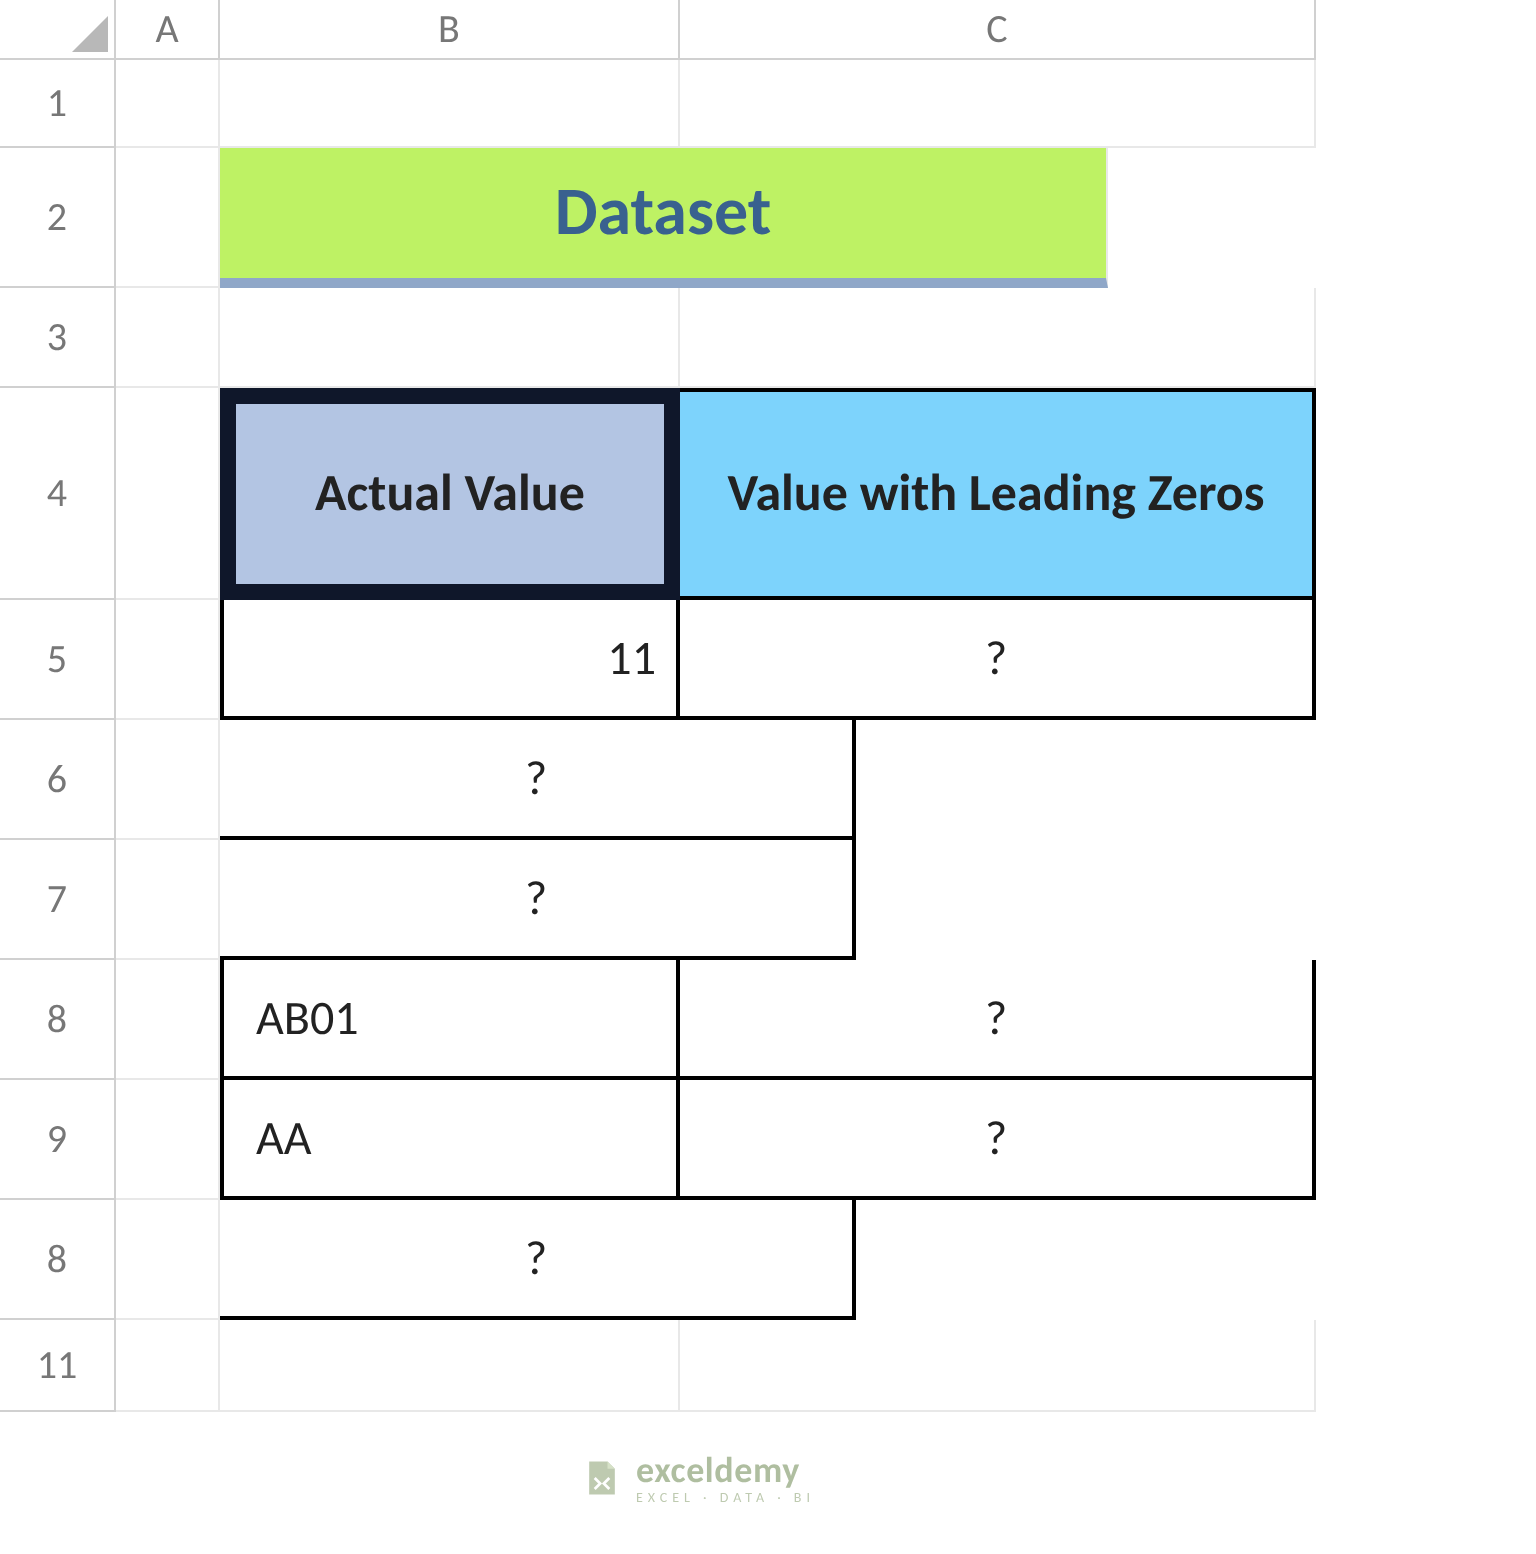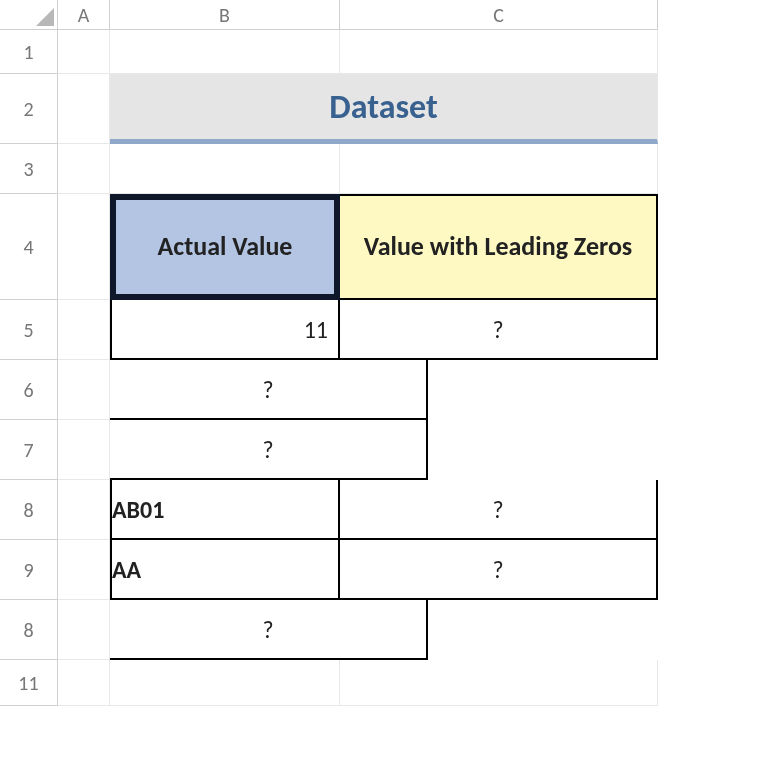--- a/index.html
+++ b/index.html
@@ -78,40 +78,40 @@
     }
     .r1 { height: 44px; }
     .r2 { height: 70px; }
     .r3 { height: 50px; }
     .r4 { height: 106px; }
     .r5, .r6, .r7, .r8, .r9, .r10 { height: 60px; }
     .r11 { height: 46px; }
 
     
     .title-cell {
-      width: 548px;
-      background: #e5e5e5;
+      width: 444px;
+      background: #bef264;
       color: #39618f;
       font-size: 34px;
       font-weight: 600;
       justify-content: center;
       border-bottom: 5px solid #8fa7c8;
       border-right: 1px solid #e8e8e8;
     }
     
     .th-b {
       background: #b3c5e3;
       font-weight: 700;
       font-size: 26px;
       justify-content: center;
-      border: 6px solid #0f172a;
+      border: 8px solid #0f172a;
       line-height: 1.2;
     }
     .th-c {
-      background: #fef9c3;
+      background: #7dd3fc;
       font-weight: 700;
       font-size: 26px;
       justify-content: center;
       border: 2px solid #000;
       border-left: none;
       text-align: center;
       line-height: 1.2;
     }
     .td-b {
       border-left: 2px solid #000;
@@ -119,21 +119,21 @@
       border-bottom: 2px solid #000;
       font-size: 24px;
     }
     .td-c {
       border-right: 2px solid #000;
       border-bottom: 2px solid #000;
       justify-content: center;
       font-size: 24px;
     }
     .num { justify-content: flex-end; padding-right: 10px; }
-    .txt { justify-content: flex-start; padding-left: 0; font-weight: bold; }
+    .txt { justify-content: flex-start; padding-left: 16px; }
     .watermark {
       position: absolute;
       left: 290px;
       top: 724px;
       display: flex;
       align-items: center;
       gap: 6px;
       opacity: 0.55;
     }
     .watermark-icon {
@@ -233,14 +233,25 @@
     <div class="cell col-C r10 td-c">?</div>
   </div>
 
   <div class="row r11">
     <div class="row-header r11">11</div>
     <div class="cell col-A r11"></div>
     <div class="cell col-B r11"></div>
     <div class="cell col-C r11"></div>
   </div>
 
+  <div class="watermark">
+    <svg class="watermark-icon" viewBox="0 0 24 24" fill="none">
+      <path d="M5 3 L15 3 L19 7 L19 21 L5 21 Z" fill="#8aa071"></path>
+      <path d="M15 3 L15 7 L19 7 Z" fill="#b5c99a"></path>
+      <path d="M8 12 L11 15 L8 18 M16 12 L13 15 L16 18" stroke="#fff" stroke-width="1.5" fill="none"></path>
+    </svg>
+    <div>
+      <span class="watermark-text">exceldemy</span>
+      <span class="watermark-sub">EXCEL · DATA · BI</span>
+    </div>
+  </div>
 
 </div>
 
 </body></html>

